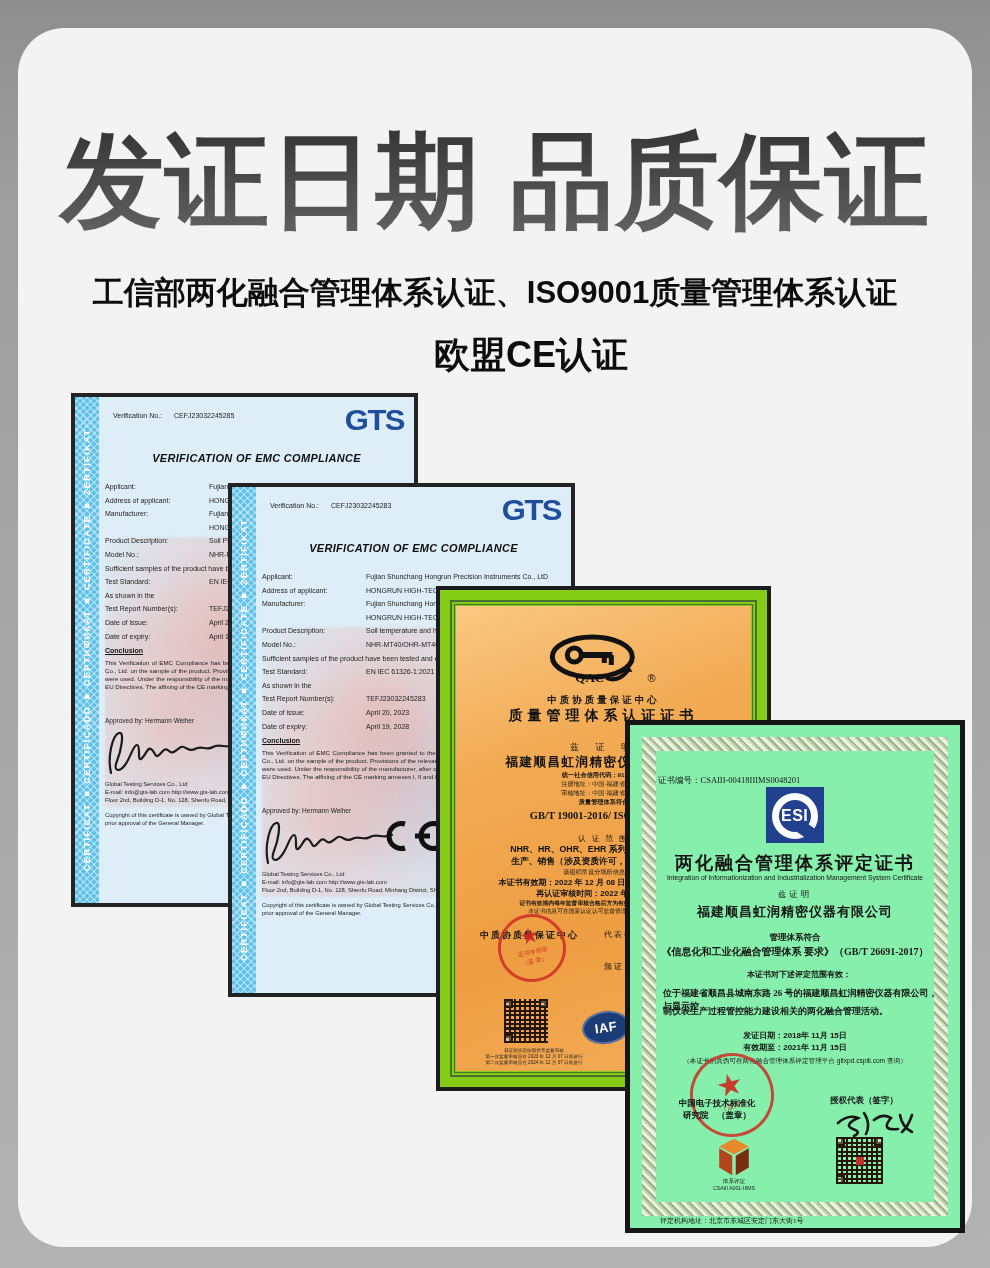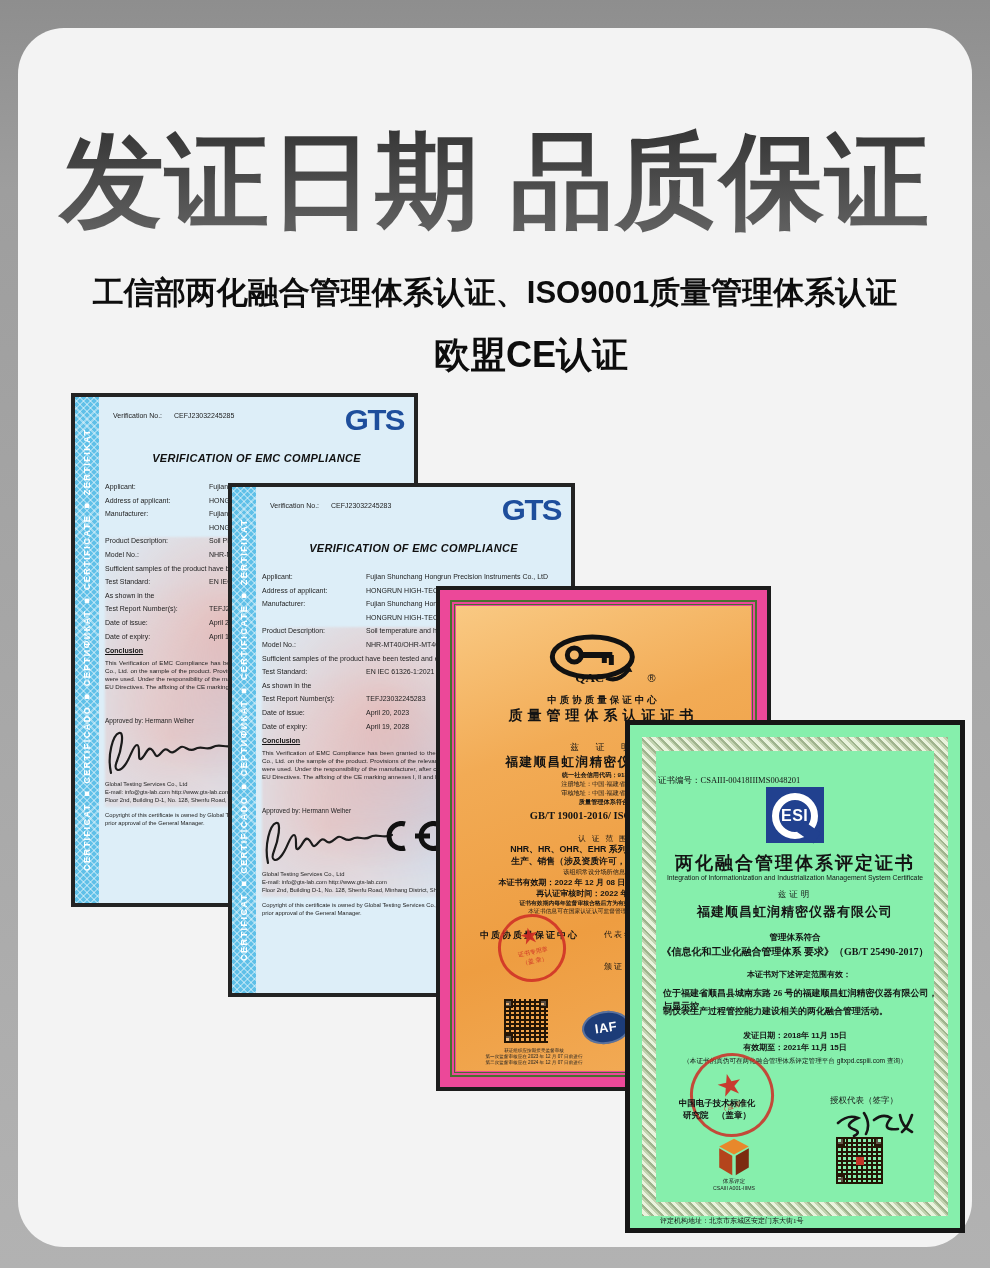--- a/index.html
+++ b/index.html
@@ -76,21 +76,21 @@
     position:absolute;top:262px;left:6px;width:278px;
     font-size:6.2px;line-height:8.1px;text-align:justify;color:#222;
   }
   .approved{position:absolute;top:320px;left:6px;font-size:6.5px;color:#222;}
   .sig{position:absolute;top:328px;left:2px;width:146px;height:52px;}
   .ce{position:absolute;top:334px;left:122px;width:64px;height:30px;}
   .gfooter{position:absolute;top:383px;left:6px;font-size:5.8px;line-height:8.2px;color:#222;}
   .gcopy{position:absolute;top:414px;left:6px;font-size:5.8px;line-height:8.2px;color:#222;}
 
   
-  .qac-cert{left:418px;top:558px;width:335px;height:505px;border:4px solid #1c1c1c;background:#ec4899;z-index:3;}
+  .qac-cert{left:418px;top:558px;width:335px;height:505px;border:4px solid #1c1c1c;background:#84cc16;z-index:3;}
   .qac-frame{position:absolute;inset:10px;border:2px solid #49702f;}
   .qac-frame2{position:absolute;inset:14px;border:1px solid #49702f;}
   .qac-panel{
     position:absolute;inset:16px;
     background:linear-gradient(160deg,#f9c983 0%,#f2ab55 30%,#ee9d41 65%,#f3ad59 100%);
   }
   .qac-panel .ctr{position:absolute;left:0;right:0;text-align:center;color:#131313;}
   .qac-logo{position:absolute;top:28px;left:50%;transform:translateX(-58%);width:96px;height:54px;}
   .qac-reg{position:absolute;top:66px;left:50%;transform:translateX(44px);font-size:11px;color:#131313;}
   .qac-org{top:88px;font-size:9.5px;font-weight:700;letter-spacing:3px;}
@@ -159,21 +159,21 @@
   .c4-scope1{position:absolute;top:262px;left:33px;width:276px;font-size:9px;font-weight:700;font-family:"Liberation Serif",serif;color:#141414;}
   .c4-scope2{position:absolute;top:280px;left:33px;width:276px;font-size:9px;font-weight:700;font-family:"Liberation Serif",serif;color:#141414;}
   .c4-issue{top:305px;font-size:8px;font-weight:700;}
   .c4-valid{top:317px;font-size:8px;font-weight:700;}
   .c4-note{top:332px;font-size:6.6px;}
   .c4-stamp{left:60px;top:328px;width:78px;height:78px;transform:rotate(-14deg);}
   .c4-stamp .star{font-size:30px;margin-top:14px;}
   .c4-stamp .s1{font-size:6.5px;display:block;margin-top:2px;letter-spacing:1px;}
   .c4-issuer1{position:absolute;top:373px;left:12px;width:150px;text-align:center;font-size:8.5px;font-weight:700;font-family:"Liberation Serif",serif;color:#141414;}
   .c4-issuer2{position:absolute;top:385px;left:12px;width:150px;text-align:center;font-size:8.5px;font-weight:700;font-family:"Liberation Serif",serif;color:#141414;}
-  .c4-rep{position:absolute;top:370px;left:200px;font-size:8.5px;font-weight:400;font-family:"Liberation Serif",serif;color:#141414;}
+  .c4-rep{position:absolute;top:370px;left:200px;font-size:8.5px;font-weight:700;font-family:"Liberation Serif",serif;color:#141414;}
   .c4-sig{position:absolute;top:382px;left:202px;width:92px;height:30px;}
   .c4-cube{position:absolute;top:412px;left:86px;width:36px;height:40px;}
   .c4-cubecap1{position:absolute;top:453px;left:54px;width:100px;text-align:center;font-size:5.6px;color:#222;}
   .c4-cubecap2{position:absolute;top:460px;left:54px;width:100px;text-align:center;font-size:5.2px;color:#222;}
   .c4-qr{left:206px;top:412px;width:47px;height:47px;}
   .c4-qr .reddot{position:absolute;left:50%;top:50%;width:8px;height:8px;background:#c23327;transform:translate(-50%,-50%);}
   .c4-footer{position:absolute;top:491px;left:30px;font-size:7px;font-family:"Liberation Serif",serif;color:#141414;}
 </style>
 </head>
 <body>
@@ -440,21 +440,21 @@
     <div class="c4-logo">
       <span class="ring"></span>
       <span class="gap"></span>
       <span class="esi">ESI</span>
     </div>
     <div class="ctr c4-title">两化融合管理体系评定证书</div>
     <div class="ctr c4-en">Integration of Informationization and Industrialization Management System Certificate</div>
     <div class="ctr c4-zzm">兹证明</div>
     <div class="ctr c4-company">福建顺昌虹润精密仪器有限公司</div>
     <div class="ctr c4-conform">管理体系符合</div>
-    <div class="ctr c4-standard">《信息化和工业化融合管理体系 要求》（GB/T 25490-2017）</div>
+    <div class="ctr c4-standard">《信息化和工业化融合管理体系 要求》（GB/T 26691-2017）</div>
     <div class="ctr c4-scopeintro">本证书对下述评定范围有效：</div>
     <div class="c4-scope1">位于福建省顺昌县城南东路 26 号的福建顺昌虹润精密仪器有限公司，与显示控</div>
     <div class="c4-scope2">制仪表生产过程管控能力建设相关的两化融合管理活动。</div>
     <div class="ctr c4-issue">发证日期：2018年 11月 15日</div>
     <div class="ctr c4-valid">有效期至：2021年 11月 15日</div>
     <div class="ctr c4-note">（本证书的真伪可在两化融合管理体系评定管理平台 gltxpd.cspiii.com 查询）</div>
     <div class="stamp c4-stamp">
       <span class="star">★</span>
       <span class="s1">（盖章）</span>
     </div>

